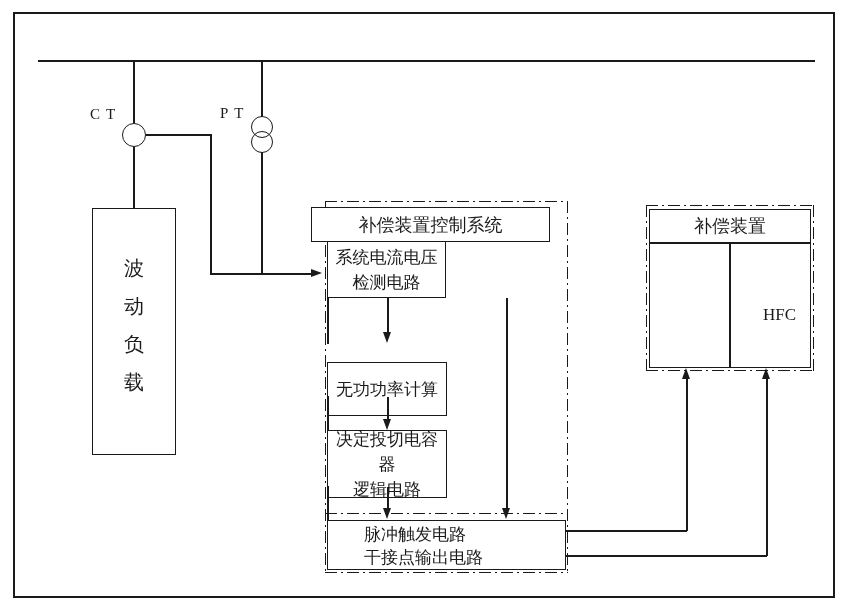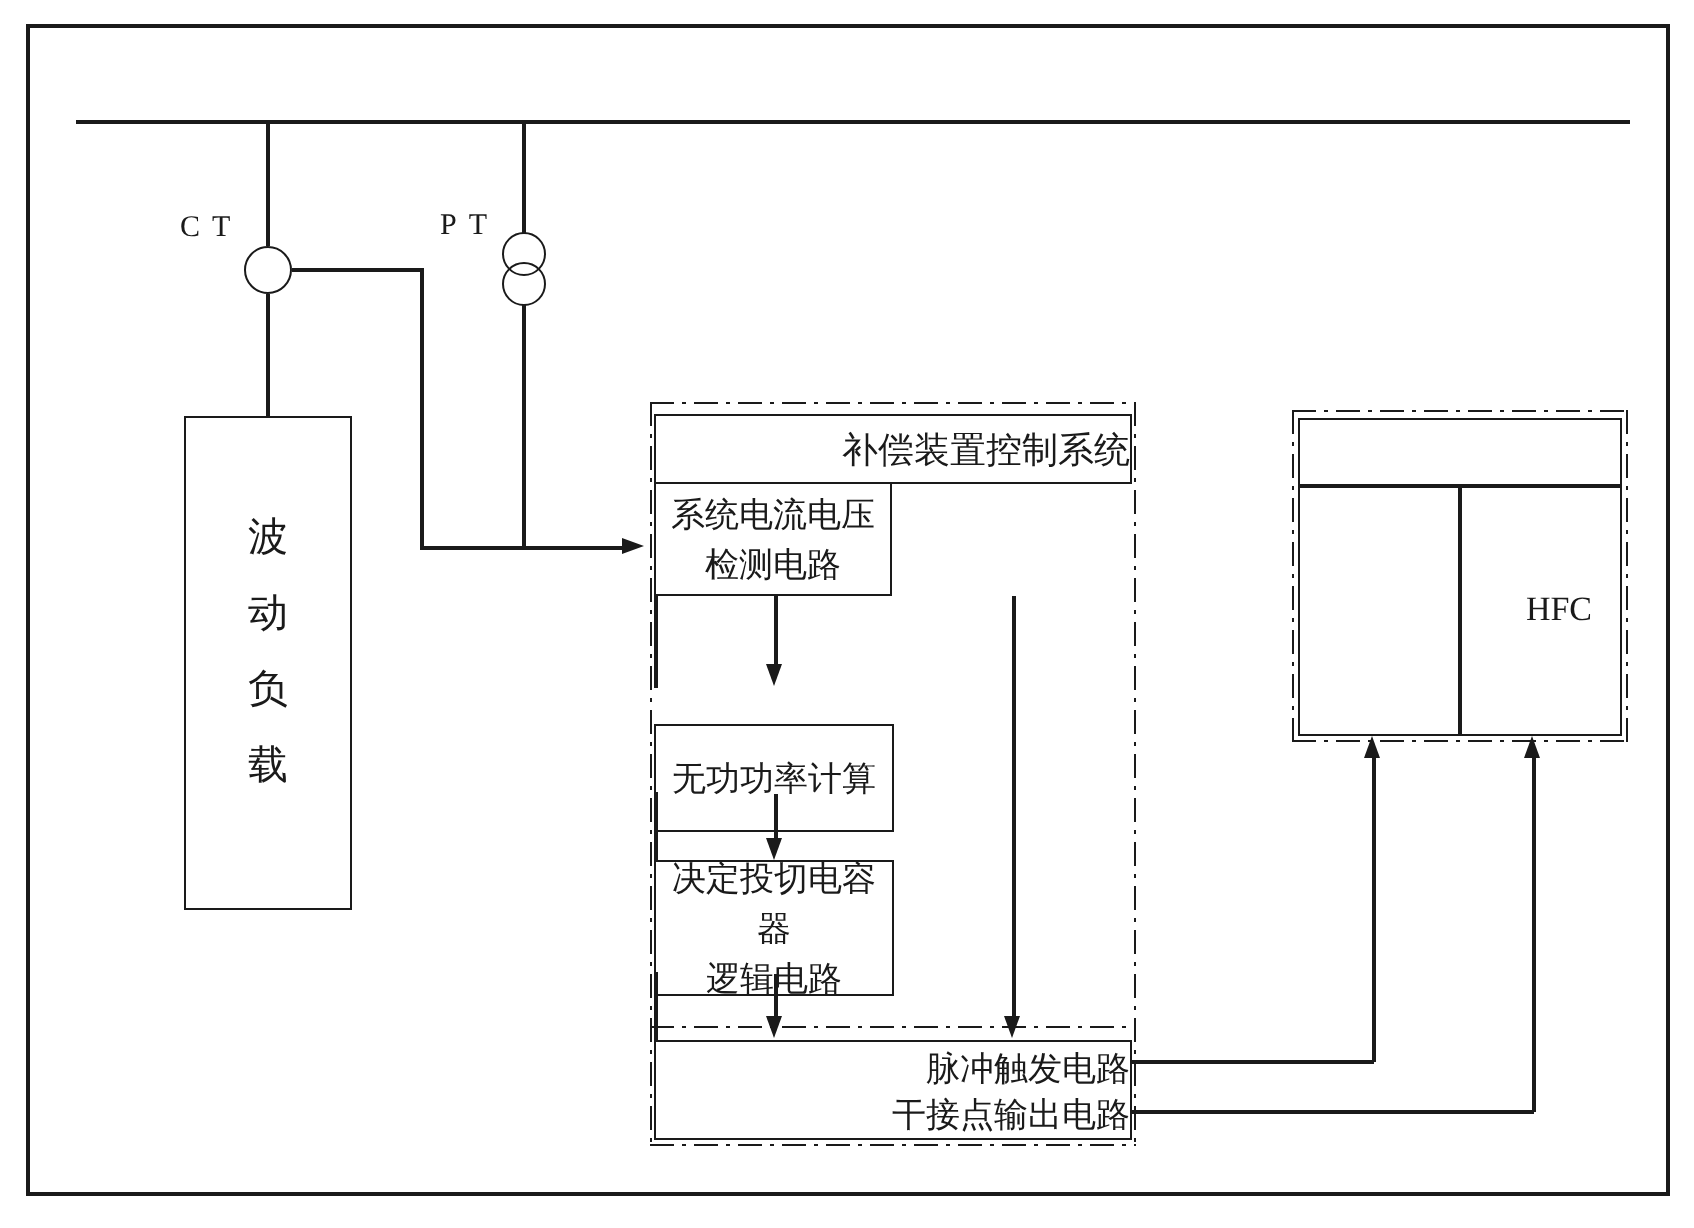--- a/index.html
+++ b/index.html
@@ -61,21 +61,21 @@
     <span>负</span>
     <span>载</span>
   </div>
 
   <div class="dash-h" style="left:325px; top:201px; width:243px;"></div>
   <div class="dash-h" style="left:325px; top:513px; width:243px;"></div>
   <div class="dash-h" style="left:325px; top:572px; width:243px;"></div>
   <div class="dash-v" style="left:325px; top:201px; height:373px;"></div>
   <div class="dash-v" style="left:567px; top:201px; height:373px;"></div>
 
-  <div class="box ctext" style="left:327px; top:207px; width:239px; height:35px; font-size:18px;justify-content:flex-end;">
+  <div class="box ctext" style="left:311px; top:207px; width:239px; height:35px; font-size:18px;">
     <span>补偿装置控制系统</span>
   </div>
 
   <div class="box ctext two-line" style="left:327px; top:241px; width:119px; height:57px;">
     <div>
       <div>系统电流电压</div>
       <div>检测电路</div>
     </div>
   </div>
 
@@ -83,21 +83,21 @@
     <span>无功功率计算</span>
   </div>
 
   <div class="box ctext two-line" style="left:327px; top:430px; width:120px; height:68px;">
     <div>
       <div>决定投切电容器</div>
       <div>逻辑电路</div>
     </div>
   </div>
 
-  <div class="box" style="left:327px; top:520px; width:239px; height:50px; font-size:17px; line-height:23px; padding:2px 0 0 36px;text-align:right;">
+  <div class="box" style="left:327px; top:520px; width:239px; height:50px; font-size:17px; line-height:23px; padding:2px 0 0 36px;">
     <div>脉冲触发电路</div>
     <div>干接点输出电路</div>
   </div>
 
   <div class="vline" style="left:327px; top:297px; height:47px;"></div>
   <div class="vline" style="left:327px; top:396px; height:35px;"></div>
   <div class="vline" style="left:327px; top:486px; height:35px;"></div>
 
   <div class="vline" style="left:387px; top:298px; height:35px;"></div>
   <div class="arrow-down" style="left:383px; top:332px;"></div>
@@ -110,21 +110,24 @@
   <div class="arrow-down" style="left:502px; top:508px;"></div>
 
   <div class="dash-h" style="left:646px; top:205px; width:168px;"></div>
   <div class="dash-h" style="left:646px; top:370px; width:168px;"></div>
   <div class="dash-v" style="left:646px; top:205px; height:167px;"></div>
   <div class="dash-v" style="left:813px; top:205px; height:167px;"></div>
 
   <div class="box clear" style="left:649px; top:209px; width:162px; height:159px;"></div>
   <div class="hline" style="left:649px; top:242px; width:162px;"></div>
   <div class="vline" style="left:729px; top:242px; height:126px;"></div>
-  <div class="lbl ctext" style="left:730px; top:243px; width:99px; height:123px; font-size:17px;">
+  <div class="lbl ctext" style="left:649px; top:209px; width:162px; height:33px; font-size:18px;">
+    <span>补偿装置</span>
+  </div>
+  <div class="lbl ctext" style="left:730px; top:253px; width:99px; height:123px; font-size:17px;">
     <span>HFC</span>
   </div>
 
   <div class="hline" style="left:566px; top:530px; width:121px;"></div>
   <div class="vline" style="left:686px; top:379px; height:152px;"></div>
   <div class="arrow-up" style="left:682px; top:368px;"></div>
 
   <div class="hline" style="left:566px; top:555px; width:201px;"></div>
   <div class="vline" style="left:766px; top:379px; height:177px;"></div>
   <div class="arrow-up" style="left:762px; top:368px;"></div>

